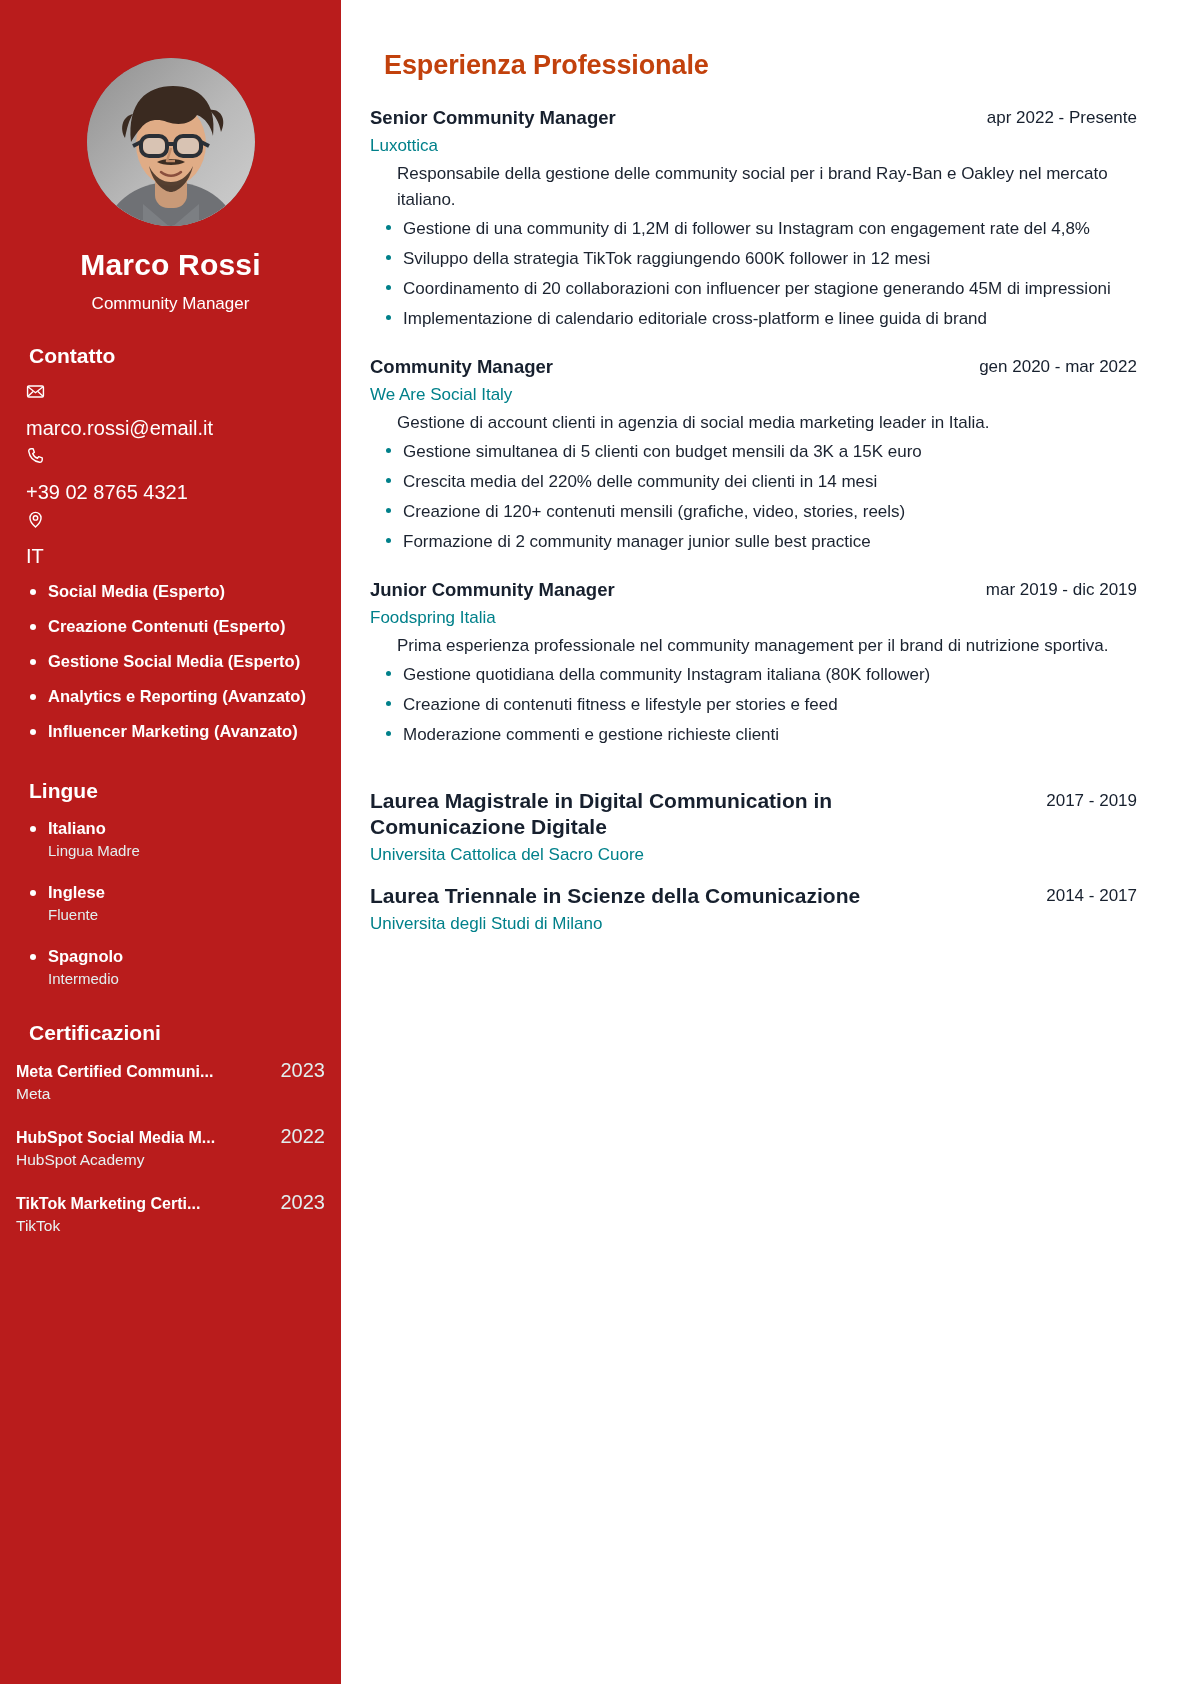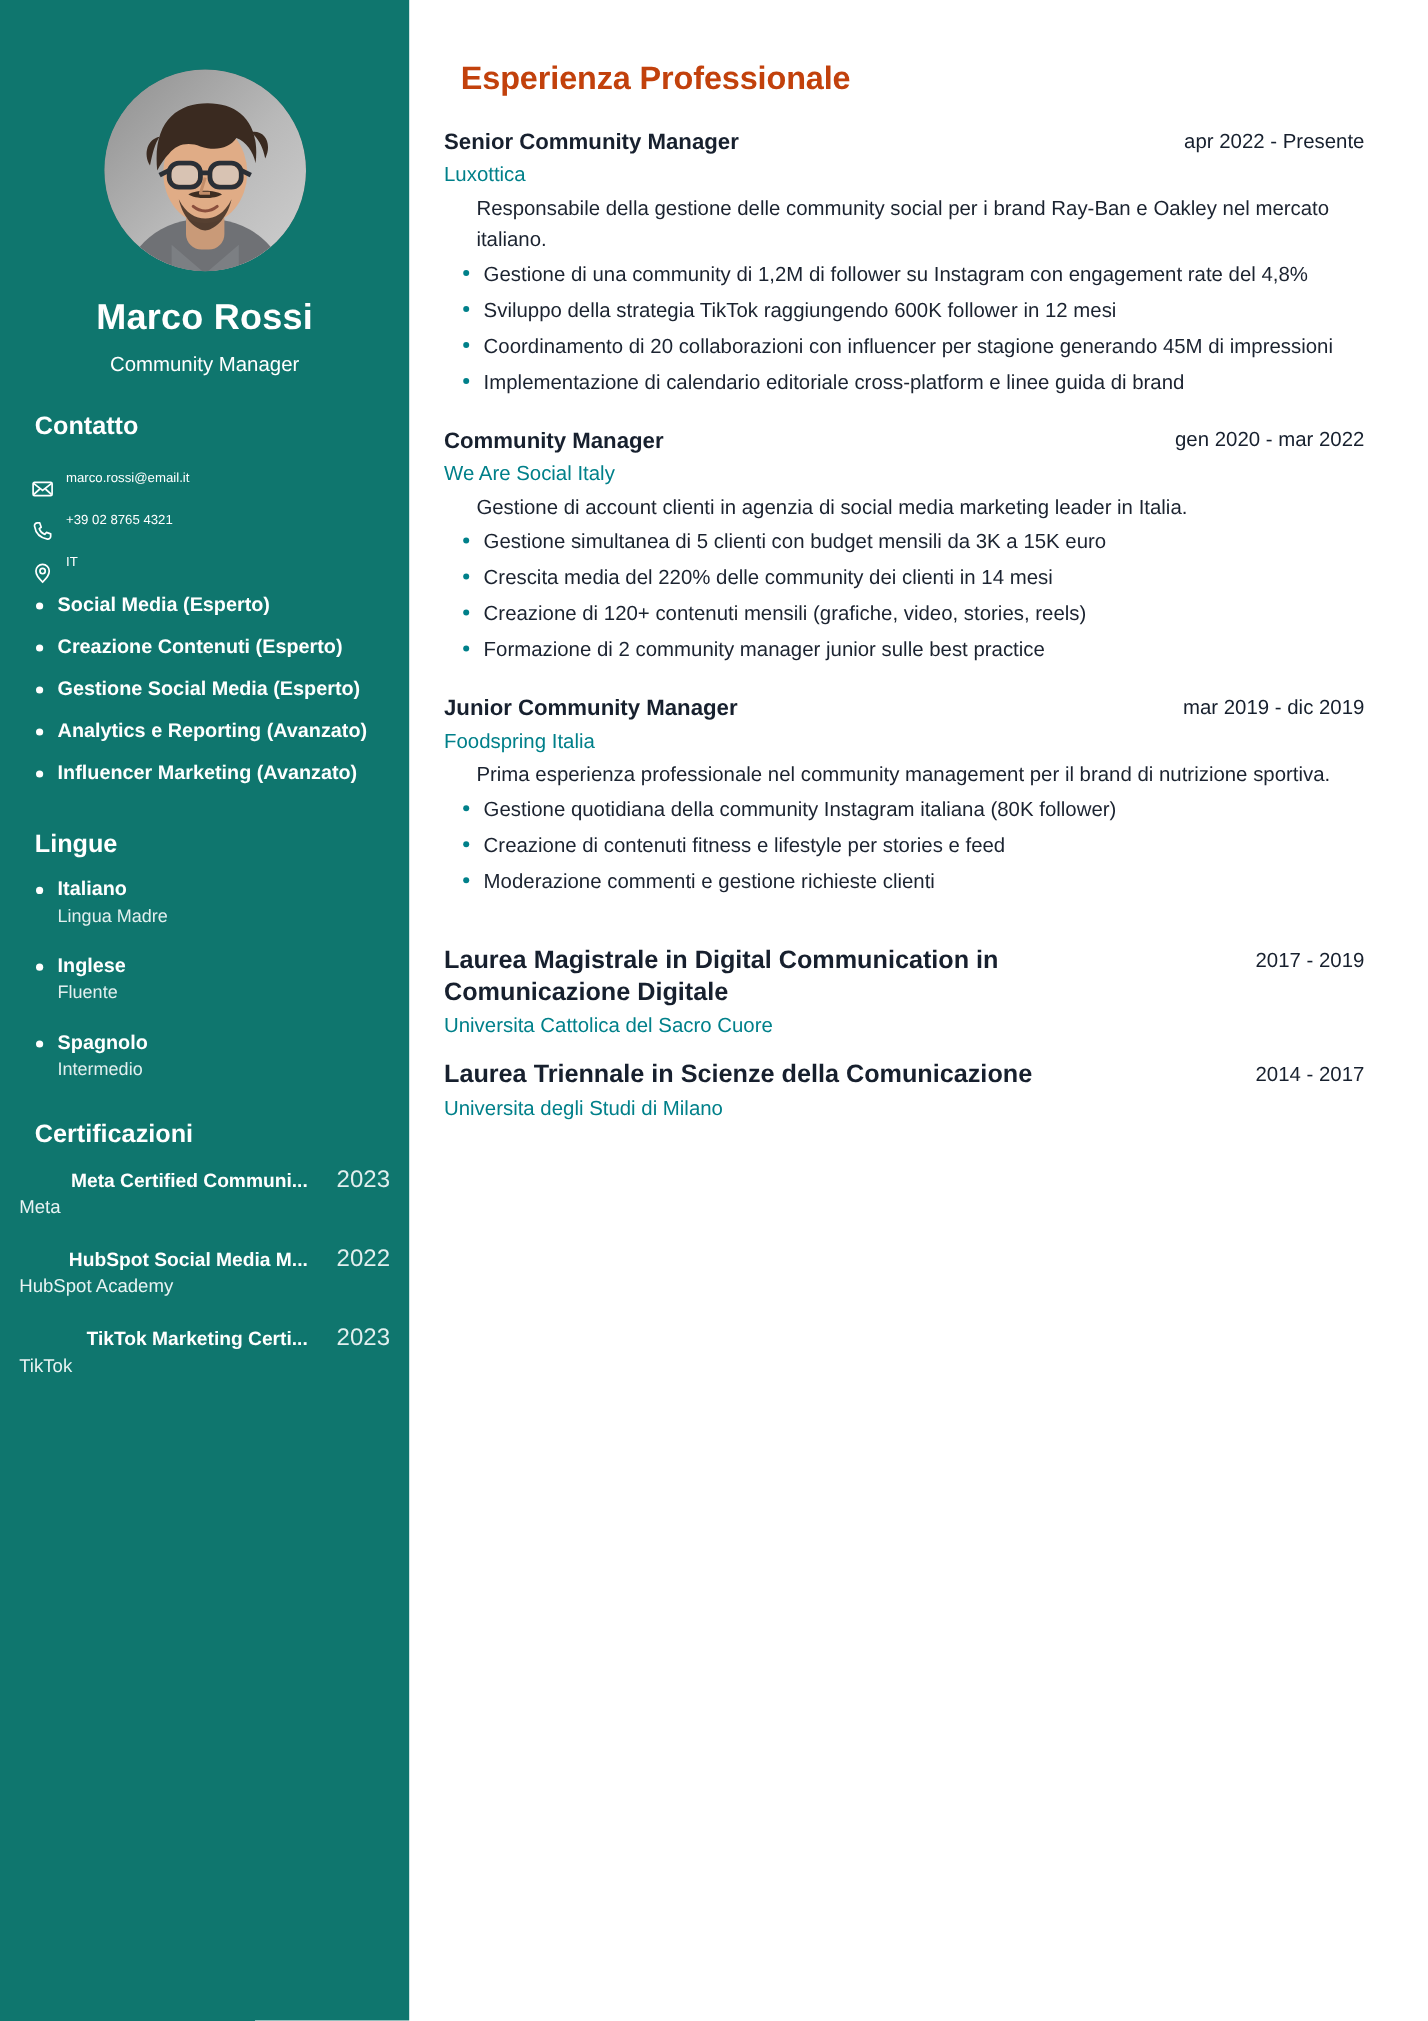--- a/index.html
+++ b/index.html
@@ -17,21 +17,21 @@
     height: 1684px;
     background: #ffffff;
     display: flex;
     overflow: hidden;
   }
 
   
   .sidebar {
     width: 341px;
     min-width: 341px;
-    background: #0f766e;
+    background: #b91c1c;
     color: #ffffff;
     padding: 0 0 40px 0;
     position: relative;
   }
 
   .avatar-wrap {
     display: flex;
     justify-content: center;
     padding-top: 58px;
   }
@@ -70,25 +70,26 @@
     color: #ffffff;
     padding-left: 29px;
     margin-top: 30px;
     margin-bottom: 14px;
   }
 
   .contact-list { padding-left: 26px; }
 
   .contact-row {
     display: flex;
-    align-items: flex-end;
+    align-items: flex-start;
     gap: 10px;
-    font-size: 11px;
+    font-size: 20px;
     line-height: 35px;
     color: #ffffff;
+    flex-direction: column;
   }
 
   .contact-icon {
     width: 19px;
     height: 19px;
     display: inline-flex;
     align-items: center;
     justify-content: center;
     flex-shrink: 0;
   }
@@ -145,21 +146,21 @@
     color: #e2efef;
     line-height: 24px;
   }
 
   .cert-list { padding: 0 16px 0 16px; }
 
   .cert-item { margin-bottom: 20px; }
 
   .cert-top {
     display: flex;
-    justify-content: flex-end;
+    justify-content: space-between;
     align-items: baseline;
     gap: 24px;
   }
 
   .cert-name {
     font-size: 16px;
     font-weight: bold;
     color: #ffffff;
     white-space: nowrap;
     overflow: hidden;

